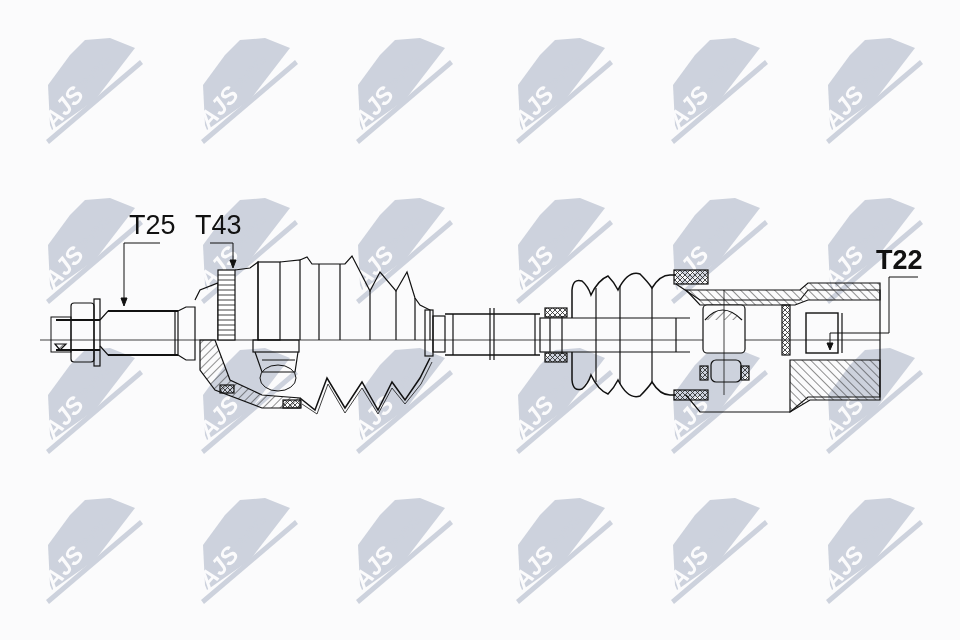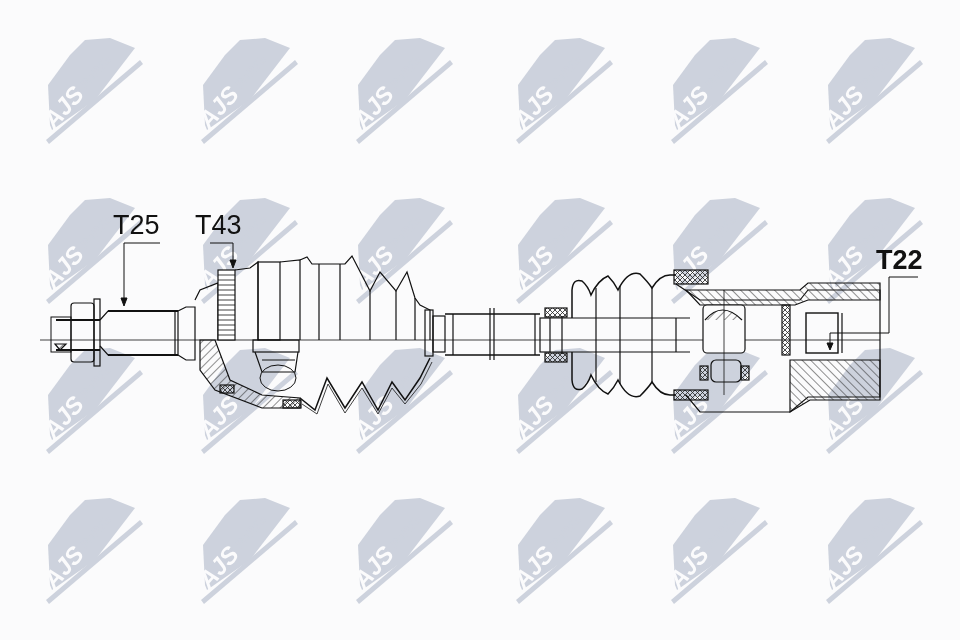--- a/index.html
+++ b/index.html
@@ -383,15 +383,15 @@
   <g stroke="#111" stroke-width="1" fill="#111">
     <path d="M160 243 L124 243 L124 300" fill="none"></path>
     <path d="M121 298 L127 298 L124 306 Z"></path>
     <path d="M210 243 L233 243 L233 262" fill="none"></path>
     <path d="M230 260 L236 260 L233 268 Z"></path>
     <path d="M918 277 L889 277 L889 333 L830 333 L830 345" fill="none"></path>
     <path d="M827 343 L833 343 L830 350 Z"></path>
   </g>
 </svg>
 
-<div class="label" style="left:113px;top:212px;">T25</div>
+<div class="label" style="left:129px;top:212px;">T25</div>
 <div class="label" style="left:195px;top:212px;">T43</div>
 <div class="label" style="left:876px;top:247px;font-weight:bold;">T22</div>
 
 </body></html>

